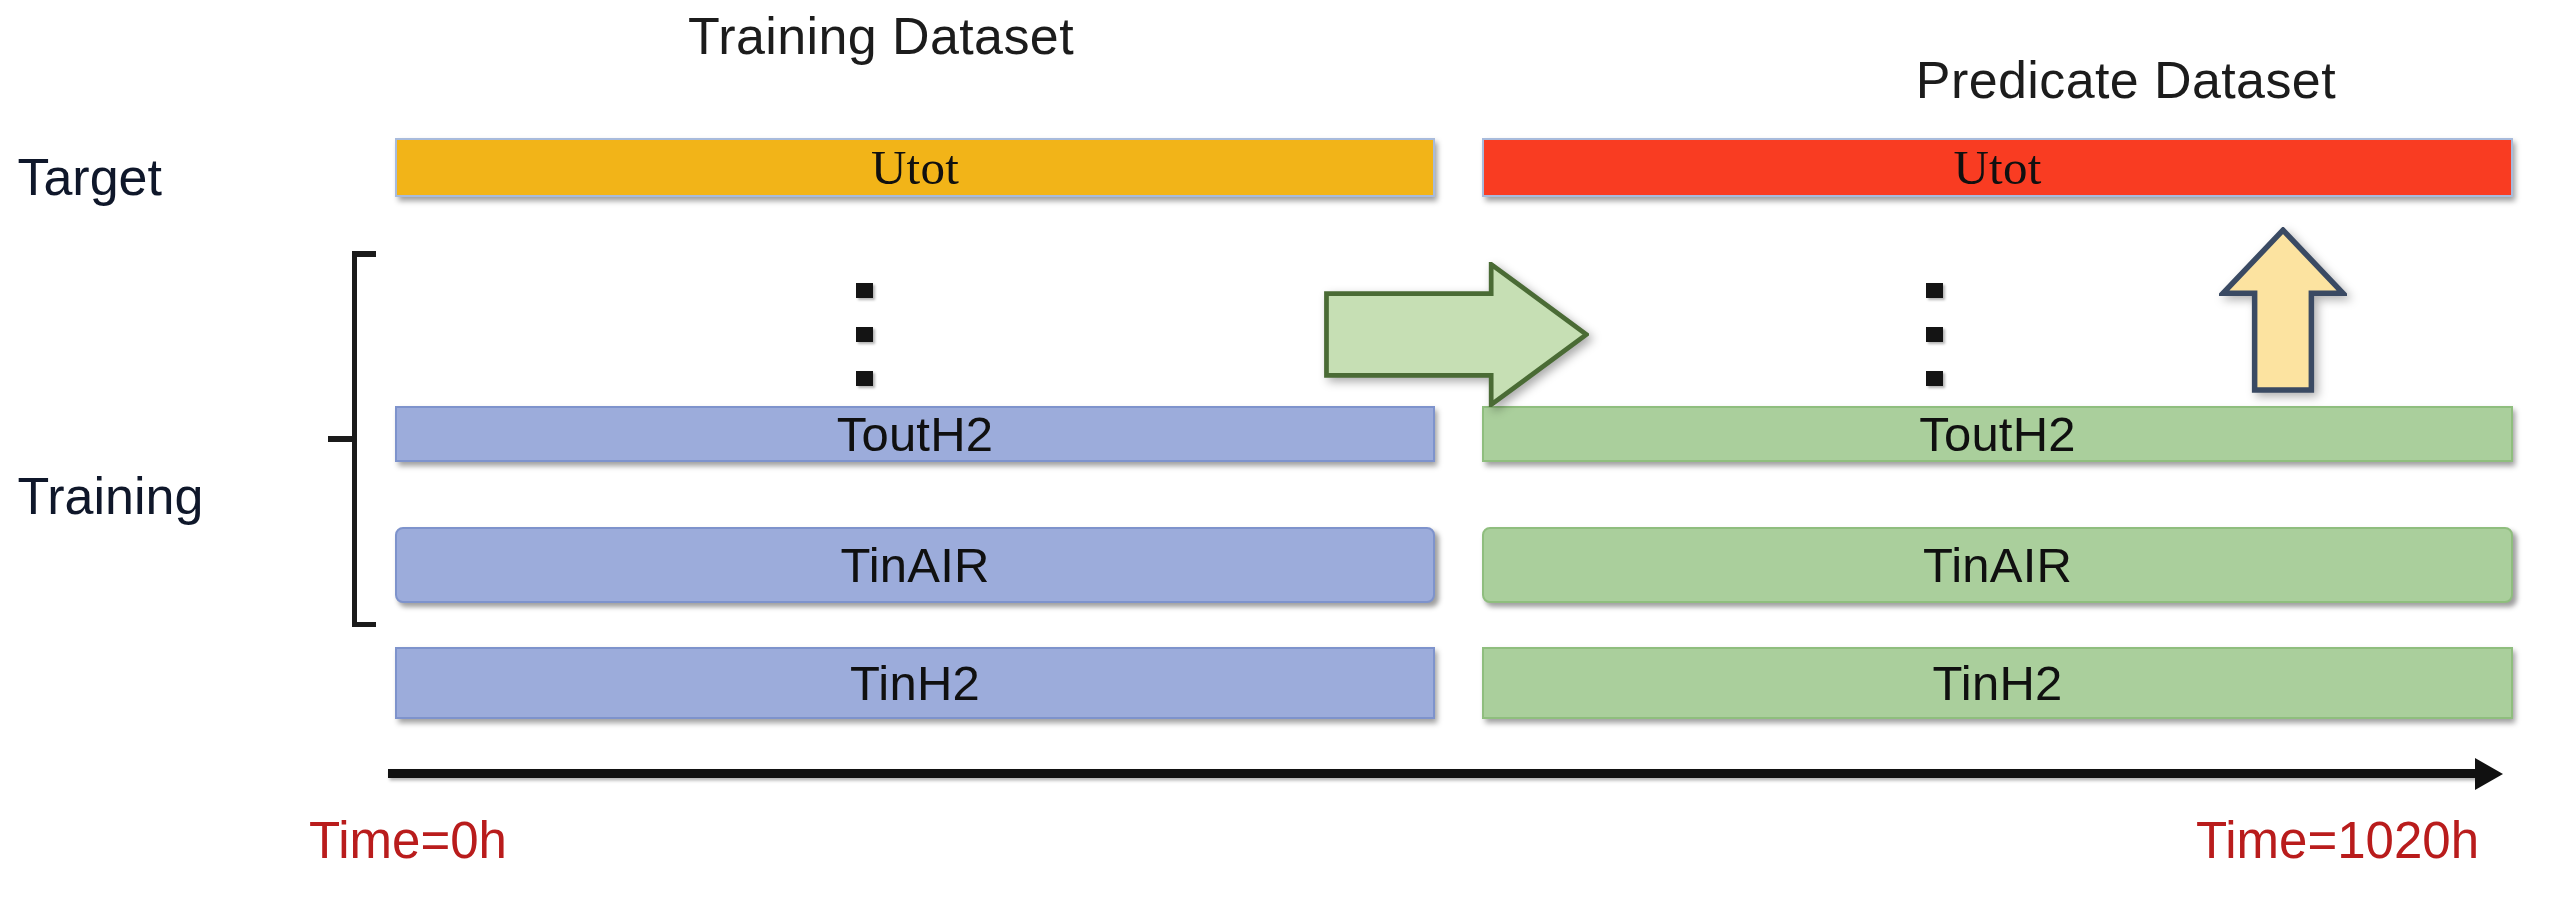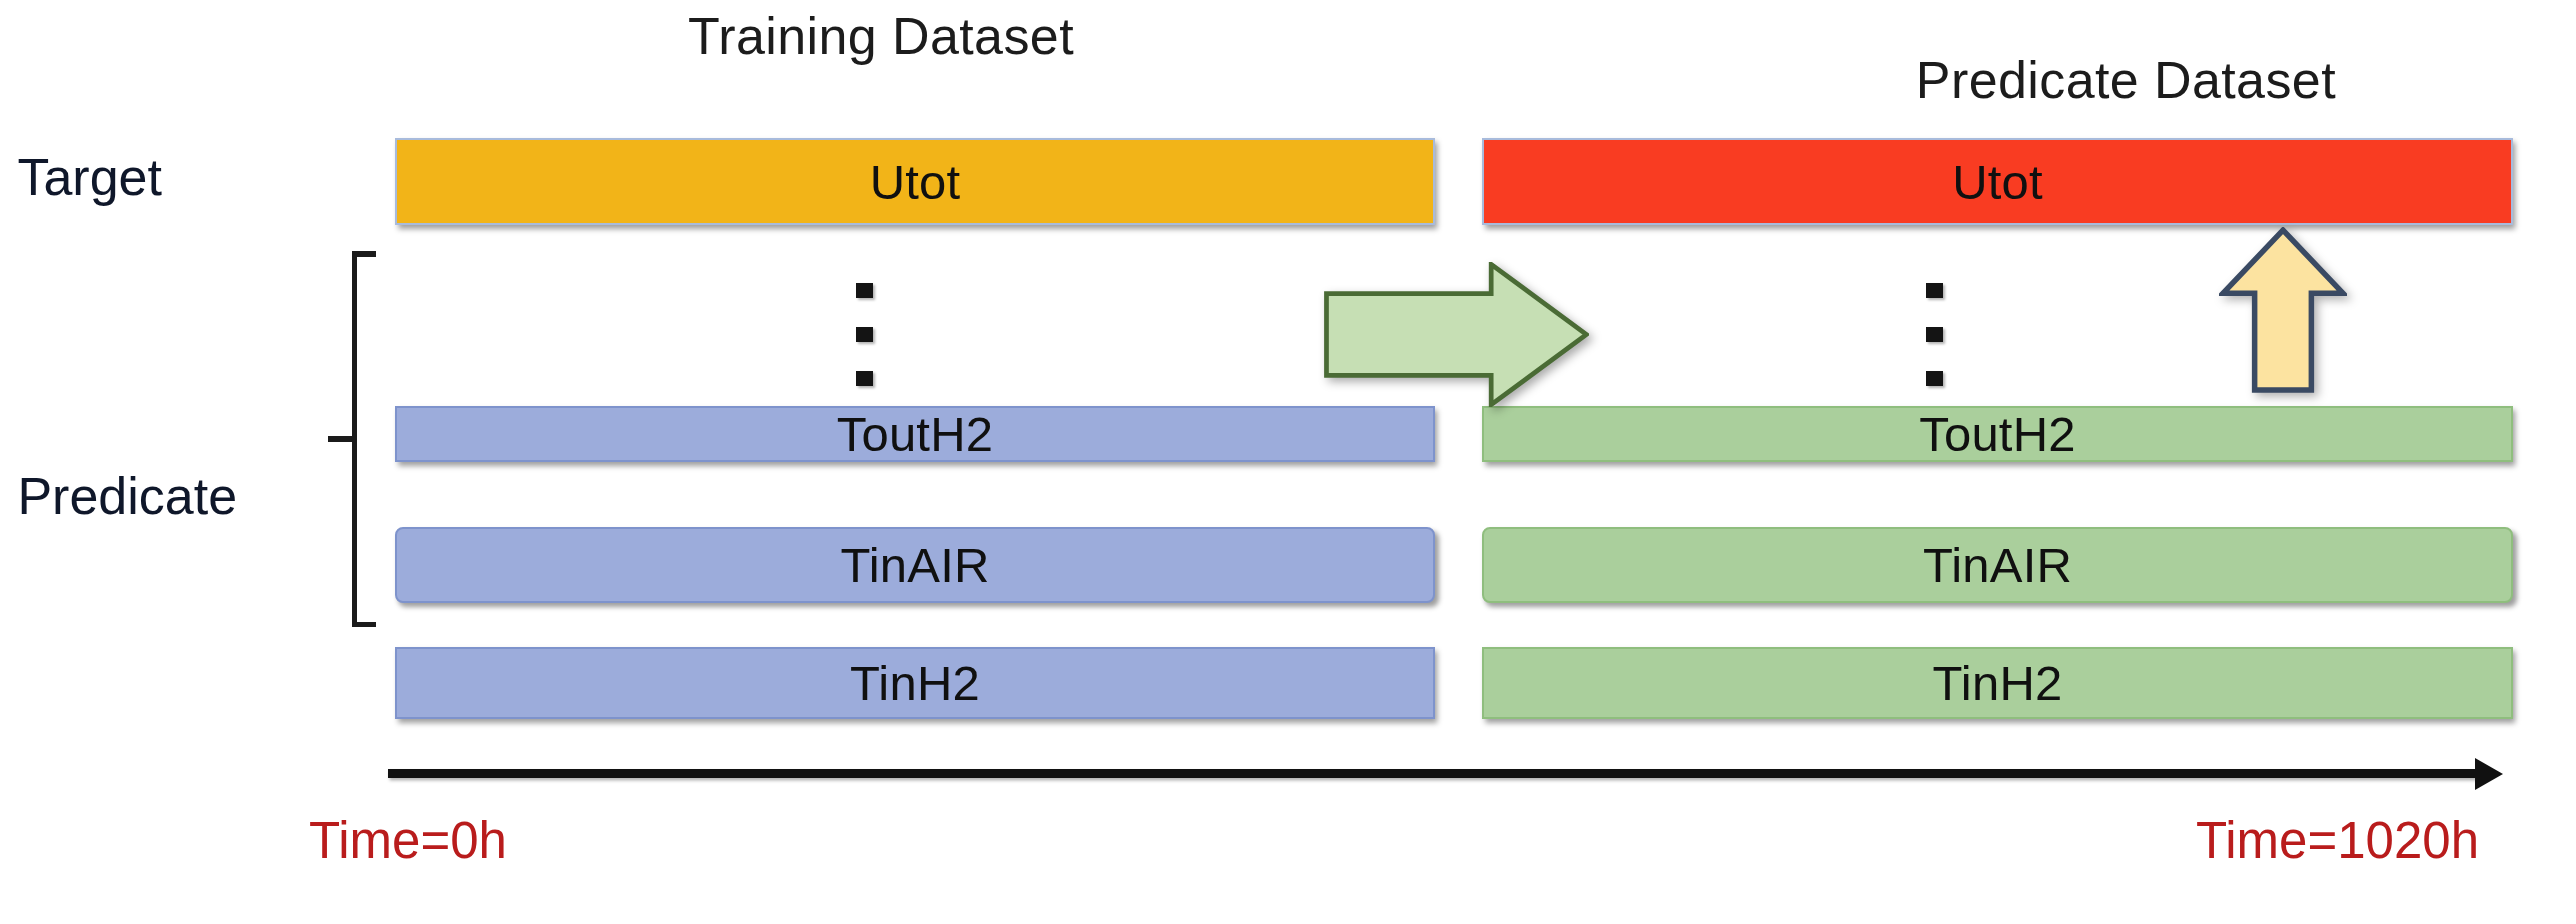--- a/index.html
+++ b/index.html
@@ -61,21 +61,21 @@
   .bar-yellow { background: #F2B418; border-color: #A8BBDC; }
   .bar-red    { background: #F93C22; border-color: #A8BBDC; }
   .bar-blue   { background: #9CACDB; border-color: #7E93CC; }
   .bar-green  { background: #AACF9C; border-color: #8FBE7E; }
 
   
   .col-train { left: 395px;  width: 1040px; }
   
   .col-pred  { left: 1482px; width: 1031px; }
 
-  .row-target   { top: 138px; height: 87px; }
+  .row-target   { top: 138px; height: 59px; font-family: Liberation Serif, serif; }
   .row-touth2   { top: 406px; height: 56px; }
   .row-tinair   { top: 527px; height: 76px; border-radius: 8px; }
   .row-tinh2    { top: 647px; height: 72px; }
 
   
   .dots {
     position: absolute;
     width: 20.5px;
   }
   .dots span {
@@ -181,21 +181,21 @@
 <body>
 
 <div id="canvas">
 
   <div class="col-heading" id="heading-training">Training Dataset</div>
 
   <div class="col-heading" id="heading-predicate">Predicate Dataset</div>
 
   <div class="row-label" id="label-target">Target</div>
 
-  <div class="row-label" id="label-features">Predicate</div>
+  <div class="row-label" id="label-features">Training</div>
 
   <div id="features-bracket">
     <div class="stem"></div>
     <div class="cap top"></div>
     <div class="cap bottom"></div>
     <div class="tick"></div>
   </div>
 
   <div class="bar bar-yellow col-train row-target">Utot</div>
 

